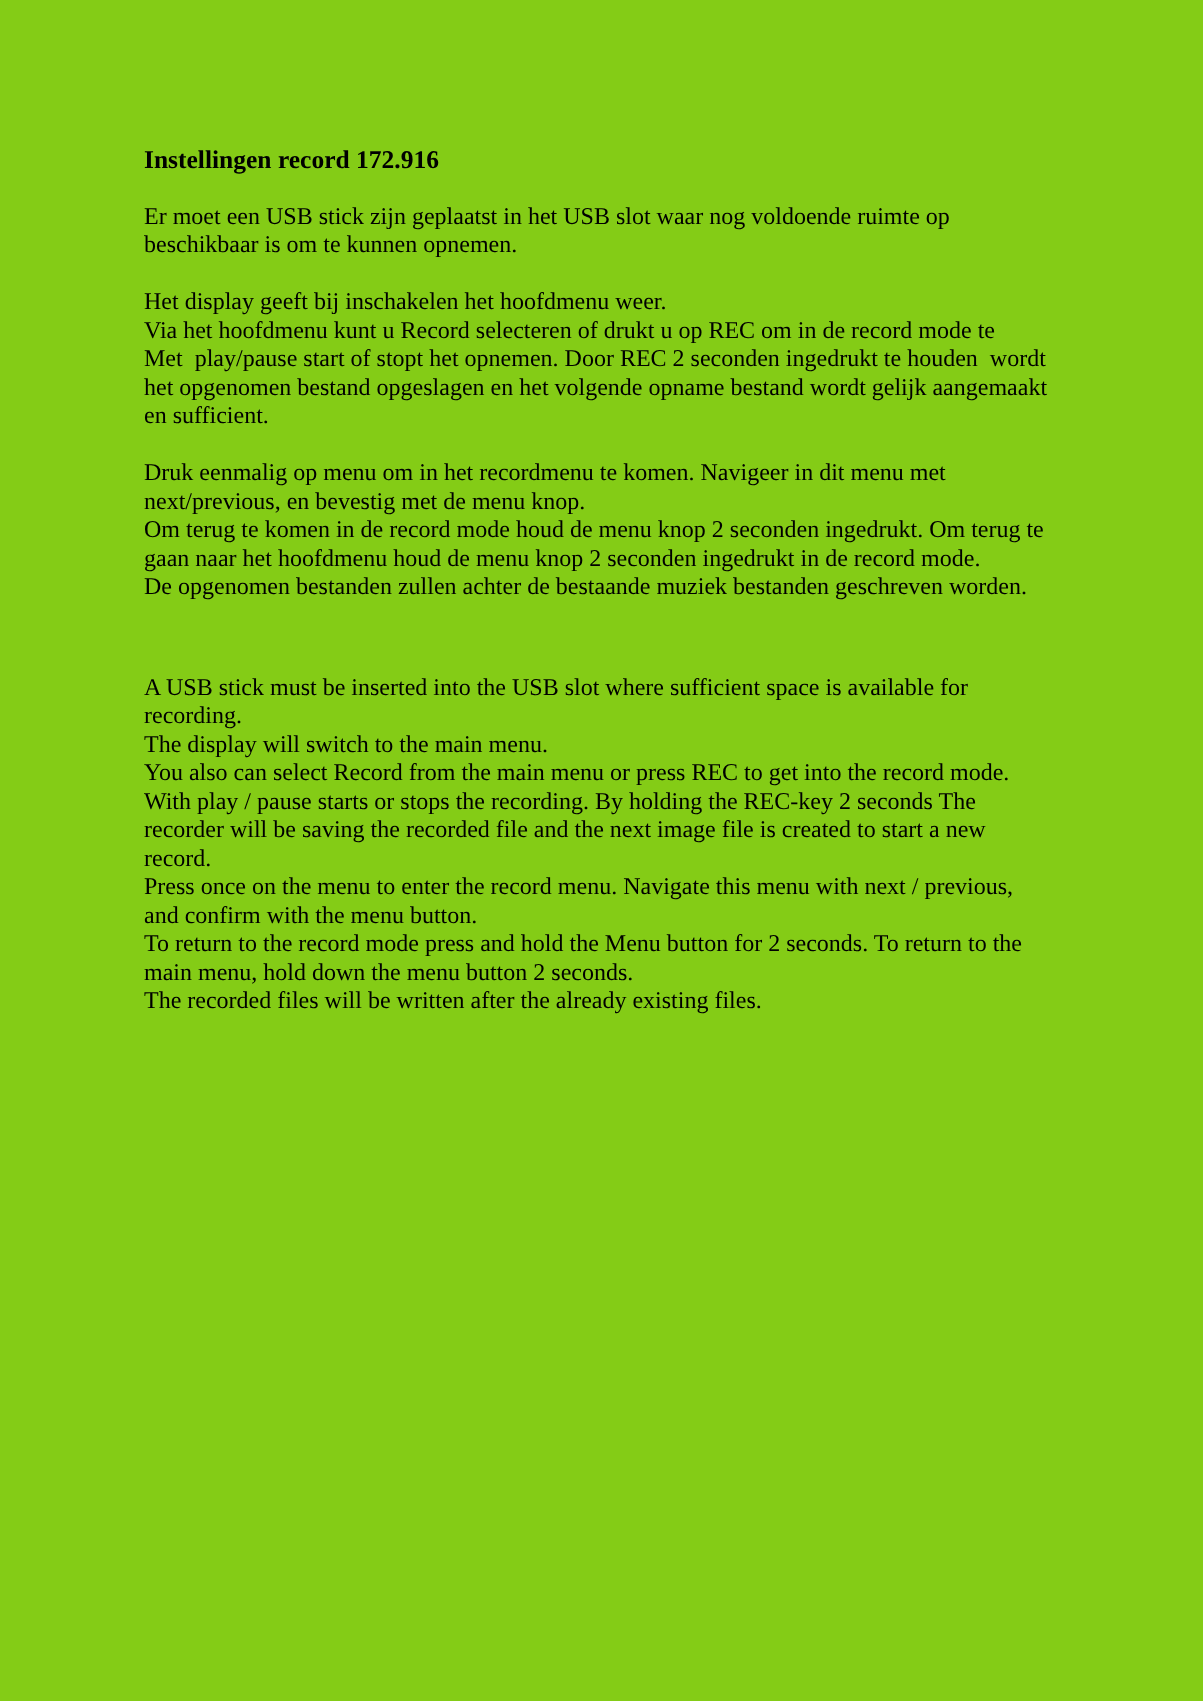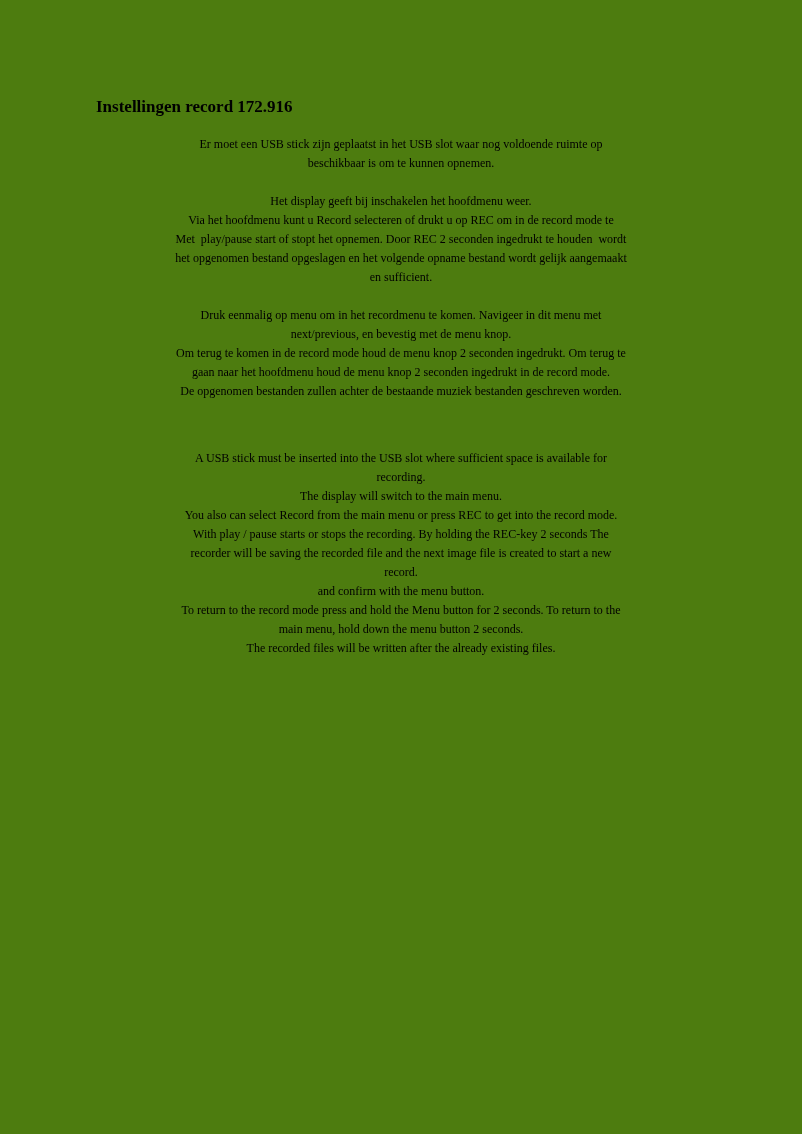--- a/index.html
+++ b/index.html
@@ -1,42 +1,41 @@
 <!DOCTYPE html>
 <html><head>
 <meta charset="utf-8">
 <style>
   * { margin: 0; padding: 0; box-sizing: border-box; }
   html, body { background: #e8e8e8; }
   .page {
     width: 802px;
     height: 1134px;
-    background: #4d7c0f;
+    background: #84cc16;
     color: #000000;
     font-family: "Liberation Serif", "DejaVu Serif", serif;
     padding: 96px 96px 0 96px;
     overflow: hidden;
     position: relative;
   }
   .section-heading {
     font-size: 17px;
     font-weight: bold;
     line-height: 21px;
     margin: 0 0 18px 0;
     white-space: pre-wrap;
   }
   .para {
     margin: 0 0 19px 0;
   }
   .line {
-    font-size: 12px;
+    font-size: 16px;
     line-height: 19px;
     white-space: pre-wrap;
     min-height: 19px;
-    text-align: center;
   }
   .section-english {
     margin-top: 48px;
   }
   .section-english .section-heading {
     margin-bottom: 22px;
   }
 </style>
 </head>
 <body>
@@ -71,20 +70,21 @@
   <div class="section section-english">
 
     <div class="para">
       <div class="line">A USB stick must be inserted into the USB slot where sufficient space is available for</div>
       <div class="line">recording.</div>
       <div class="line">The display will switch to the main menu.</div>
       <div class="line">You also can select Record from the main menu or press REC to get into the record mode.</div>
       <div class="line">With play / pause starts or stops the recording. By holding the REC-key 2 seconds The</div>
       <div class="line">recorder will be saving the recorded file and the next image file is created to start a new</div>
       <div class="line">record.</div>
+      <div class="line">Press once on the menu to enter the record menu. Navigate this menu with next / previous,</div>
       <div class="line">and confirm with the menu button.</div>
       <div class="line">To return to the record mode press and hold the Menu button for 2 seconds. To return to the</div>
       <div class="line">main menu, hold down the menu button 2 seconds.</div>
       <div class="line">The recorded files will be written after the already existing files.</div>
     </div>
   </div>
 
 </div>
 
 </body></html>

